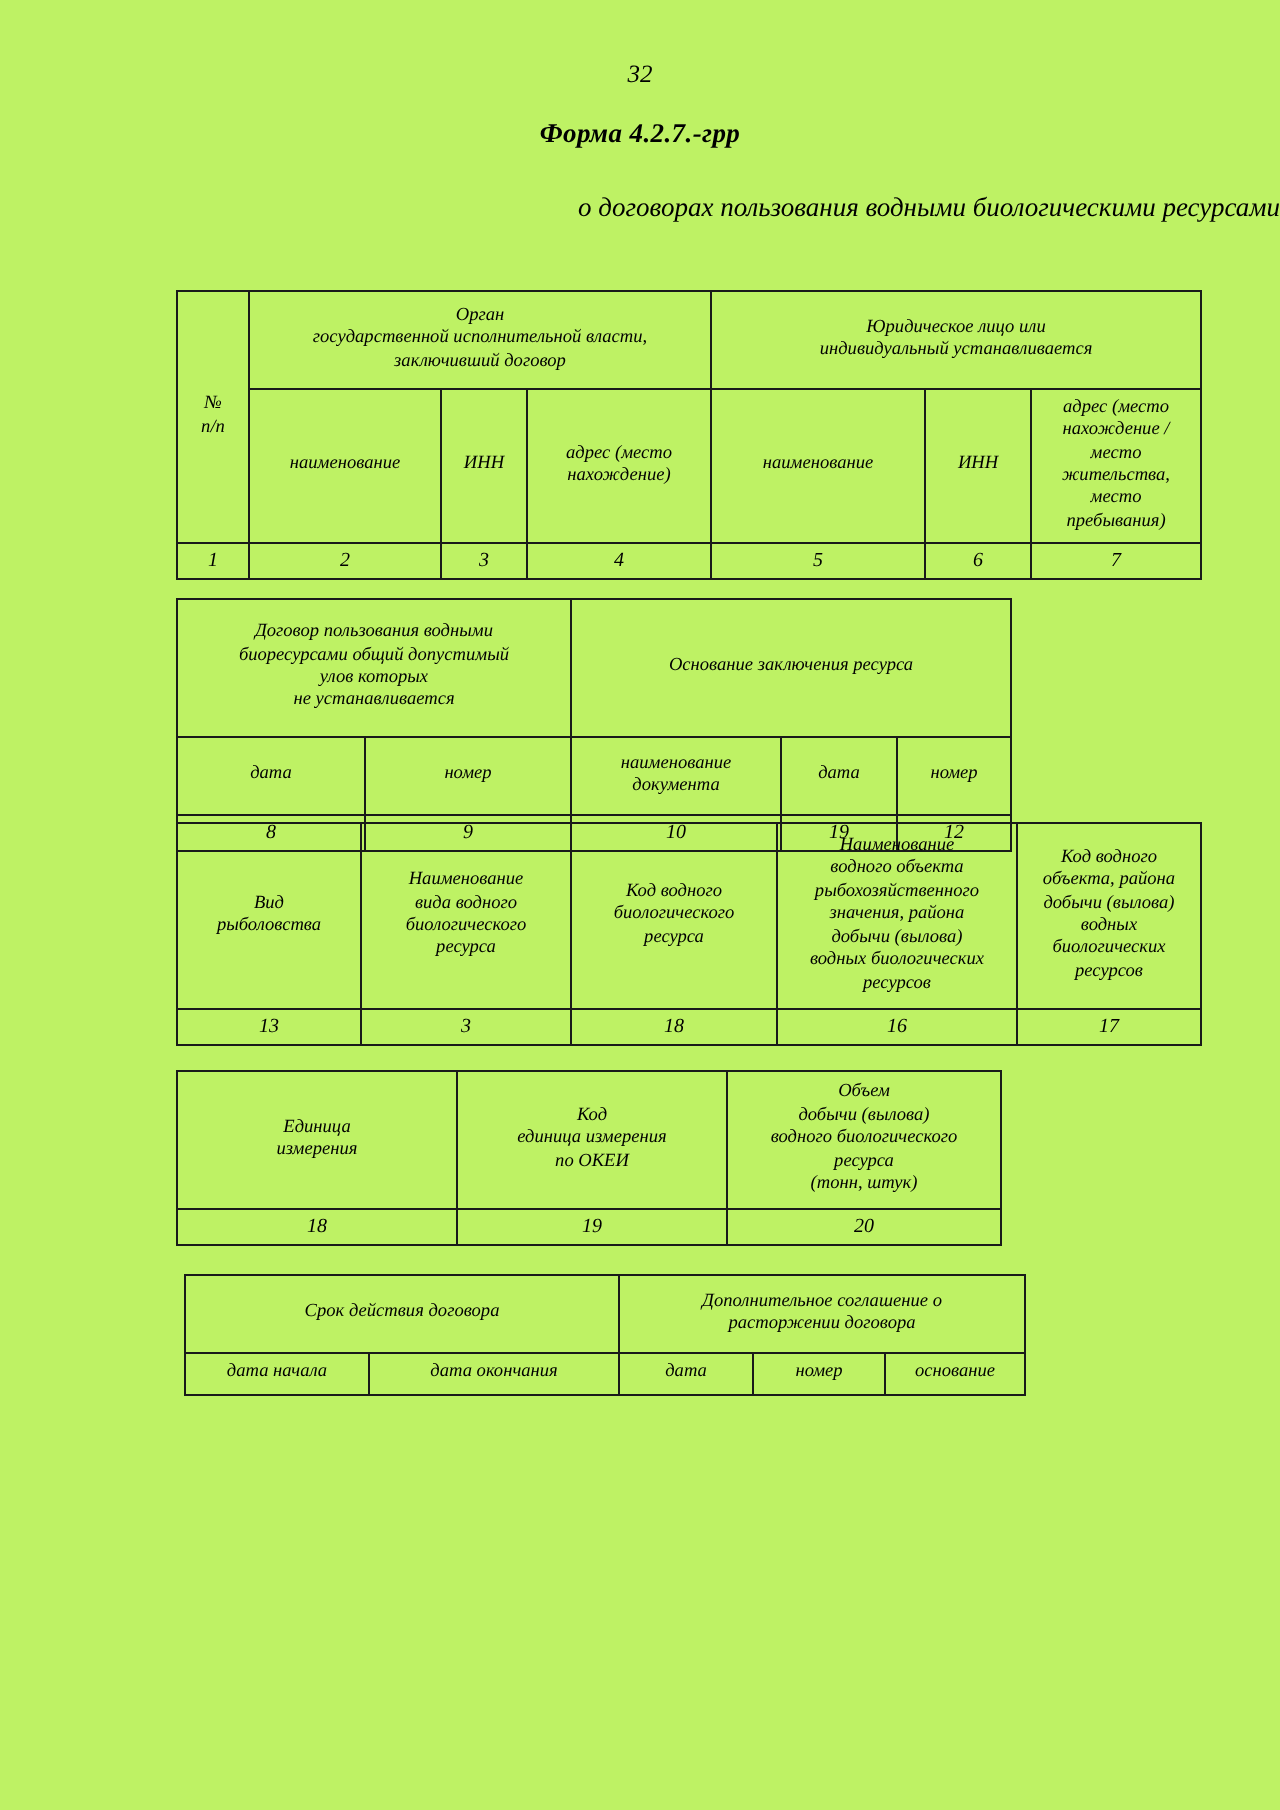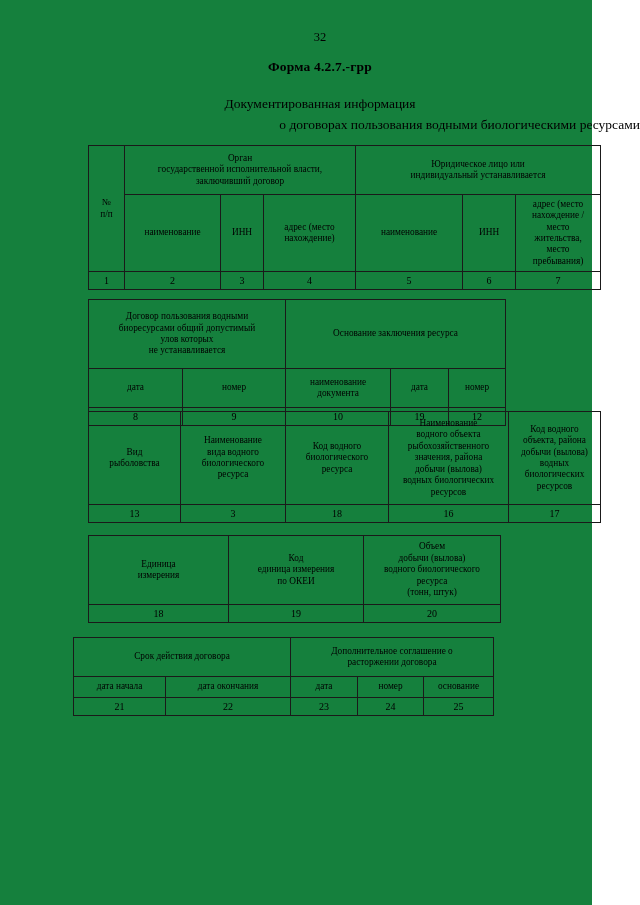--- a/index.html
+++ b/index.html
@@ -11,23 +11,24 @@
     width: 640px;
     height: 905px;
     position: relative;
     font-family: "Liberation Serif", "DejaVu Serif", serif;
     color: #000000;
     overflow: hidden;
   }
   .page {
     position: absolute;
     left: 0; top: 0;
-    width: 592px;
+    width: 640px;
     height: 905px;
-    background: #15803d;
+    background: #bef264;
+    font-style: italic;
   }
 
   .page-number {
     position: absolute;
     left: 0;
     top: 30px;
     width: 640px;
     text-align: center;
     font-size: 12.5px;
   }
@@ -77,39 +78,38 @@
 
   
   #t1 { left: 88px; top: 145px; width: 512px; }
   
   #t2 { left: 88px; top: 299px; width: 417px; }
   
   #t3 { left: 88px; top: 411px; width: 512px; }
   
   #t4 { left: 88px; top: 535px; width: 412px; }
   
-  #t5 { left: 73px; top: 637px; width: 420px; }
+  #t5 { left: 92px; top: 637px; width: 420px; }
 
   .tall { height: 74px; }
   .grp  { height: 46px; }
   .big  { height: 90px; }
   .med  { height: 66px; margin-left: 25px; }
   .sm   { height: 36px; }
 </style>
 </head>
 <body>
 
 <div class="page">
 
   <div class="page-number">32</div>
 
   <div class="form-code">Форма 4.2.7.-грр</div>
 
   <div class="doc-title">
-    <span class="line1">Документированная информация</span>
     <span class="line2">о договорах  пользования водными биологическими ресурсами</span>
   </div>
 
   <table class="grid" id="t1">
     <colgroup>
       <col style="width:36px">
       <col style="width:96px">
       <col style="width:43px">
       <col style="width:92px">
       <col style="width:107px">
@@ -270,23 +270,16 @@
       <td colspan="3" class="sm" style="white-space:pre-line">Дополнительное соглашение о
 расторжении договора</td>
     </tr>
     <tr>
       <td style="height:18px">дата начала</td>
       <td style="height:18px">дата окончания</td>
       <td style="height:18px">дата</td>
       <td style="height:18px">номер</td>
       <td style="height:18px">основание</td>
     </tr>
-    <tr>
-      <td class="numrow">21</td>
-      <td class="numrow">22</td>
-      <td class="numrow">23</td>
-      <td class="numrow">24</td>
-      <td class="numrow">25</td>
-    </tr>
   </tbody>
     </table>
 
 </div>
 
 </body></html>

